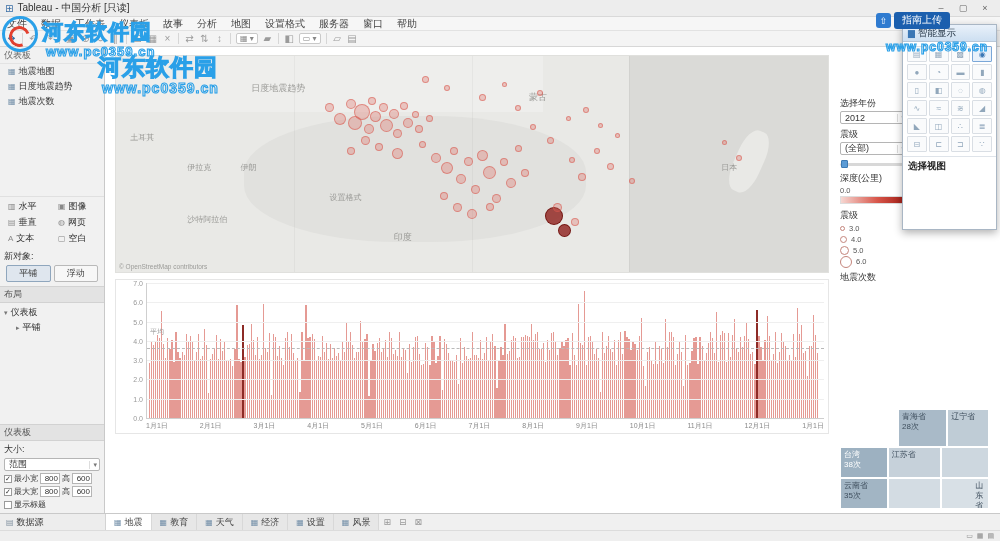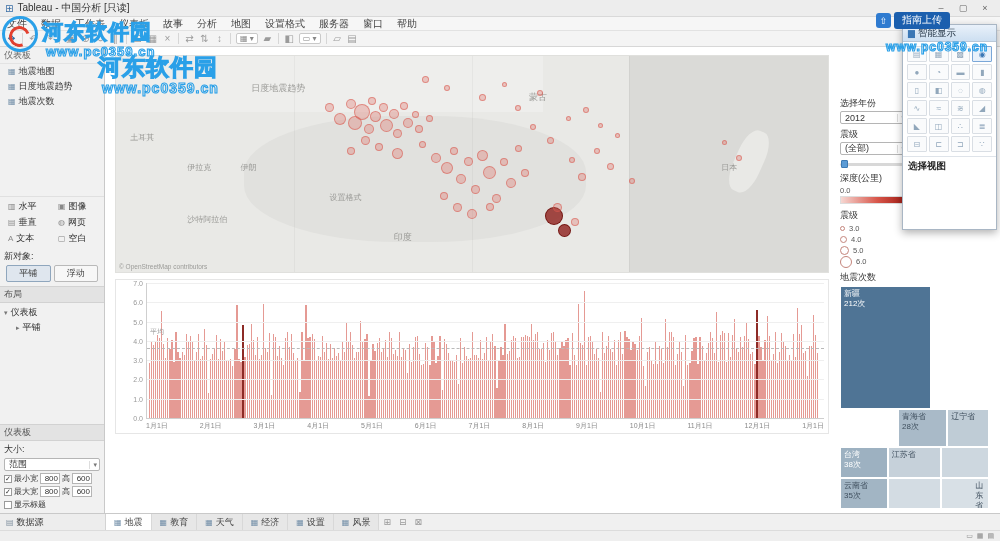--- a/index.html
+++ b/index.html
@@ -748,24 +748,20 @@
               <span class="legend-label">5.0</span>
             </div>
             <div class="legend-row">
               <span class="legend-circle" style="width: 12px; height: 12px;"></span>
               <span class="legend-label">6.0</span>
             </div>
           </div>
         <div class="treemap-block">
           <div class="treemap-title">地震次数</div>
           <div class="treemap">
-              <div class="tile lt" style="left: 0%; top: 0%; width: 61%; height: 55%; background: rgb(79, 116, 149);">
-                <div>新疆</div>
-                <div>212次</div>
-              </div>
               <div class="tile" style="left: 39%; top: 55%; width: 33%; height: 17%; background: rgb(169, 186, 200);">
                 <div>青海省</div>
                 <div>28次</div>
               </div>
               <div class="tile" style="left: 72%; top: 55%; width: 28%; height: 17%; background: rgb(191, 204, 214);">
                 <div>辽宁省</div>
               </div>
               <div class="tile lt" style="left: 0%; top: 72%; width: 32%; height: 14%; background: rgb(157, 177, 193);">
                 <div>台湾</div>
                 <div>38次</div>

